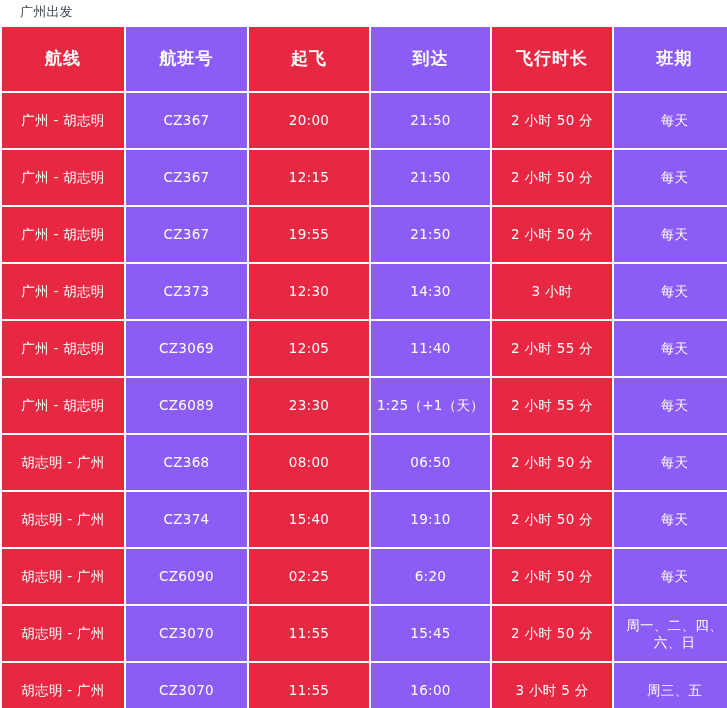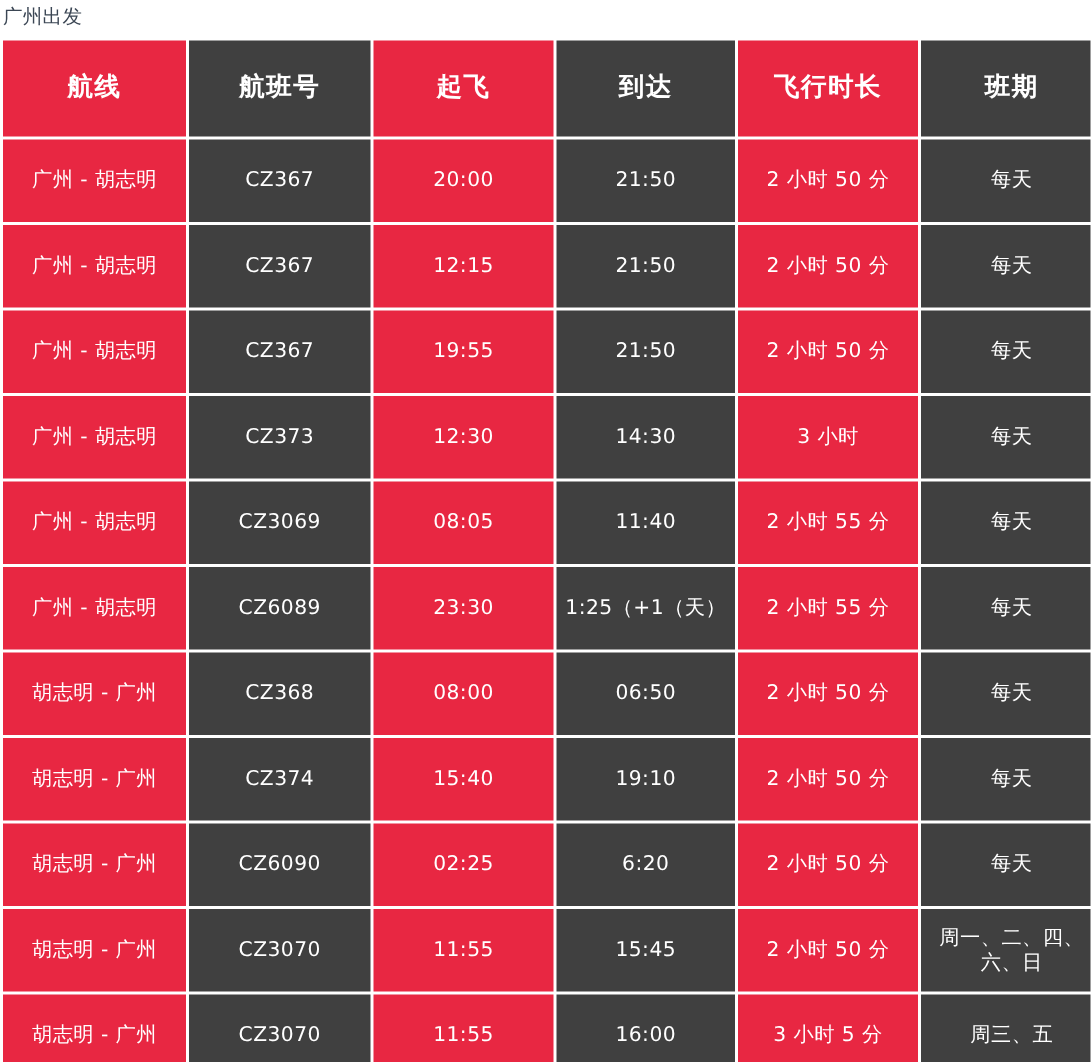--- a/index.html
+++ b/index.html
@@ -15,21 +15,21 @@
   }
   .page {
     position: relative;
     width: 727px;
     height: 708px;
     box-sizing: border-box;
   }
   .caption {
     font-size: 13px;
     color: #3b4654;
-    padding: 4px 0 5px 2px;
+    padding: 4px 0 5px 20px;
     line-height: 16px;
     letter-spacing: 0.2px;
   }
   table.schedule {
     border-collapse: separate;
     border-spacing: 2px;
     width: 727px;
     margin: 0;
     table-layout: fixed;
   }
@@ -56,21 +56,21 @@
     letter-spacing: 1px;
     text-align: center;
   }
   table.schedule tbody td {
     height: 55px;
     font-size: 13.5px;
     font-weight: normal;
     letter-spacing: 0.3px;
   }
   .bg-red  { background: #e82742; }
-  .bg-blue { background: #404040; }
+  .bg-blue { background: #8b5cf6; }
   .cell-bold { font-weight: bold; font-size: 14px; letter-spacing: 0.6px; }
 </style>
 </head>
 <body>
 
 <div class="page">
 
   <div class="caption">广州出发</div>
 
   <table class="schedule">
@@ -121,21 +121,21 @@
           <td class="bg-red">广州 - 胡志明</td>
           <td class="bg-blue">CZ373</td>
           <td class="bg-red">12:30</td>
           <td class="bg-blue">14:30</td>
           <td class="bg-red">3 小时</td>
           <td class="bg-blue">每天</td>
         </tr>
         <tr>
           <td class="bg-red">广州 - 胡志明</td>
           <td class="bg-blue">CZ3069</td>
-          <td class="bg-red">08:05</td>
+          <td class="bg-red">12:05</td>
           <td class="bg-blue">11:40</td>
           <td class="bg-red">2 小时 55 分</td>
           <td class="bg-blue">每天</td>
         </tr>
         <tr>
           <td class="bg-red">广州 - 胡志明</td>
           <td class="bg-blue">CZ6089</td>
           <td class="bg-red">23:30</td>
           <td class="bg-blue">1:25（+1（天）</td>
           <td class="bg-red">2 小时 55 分</td>

